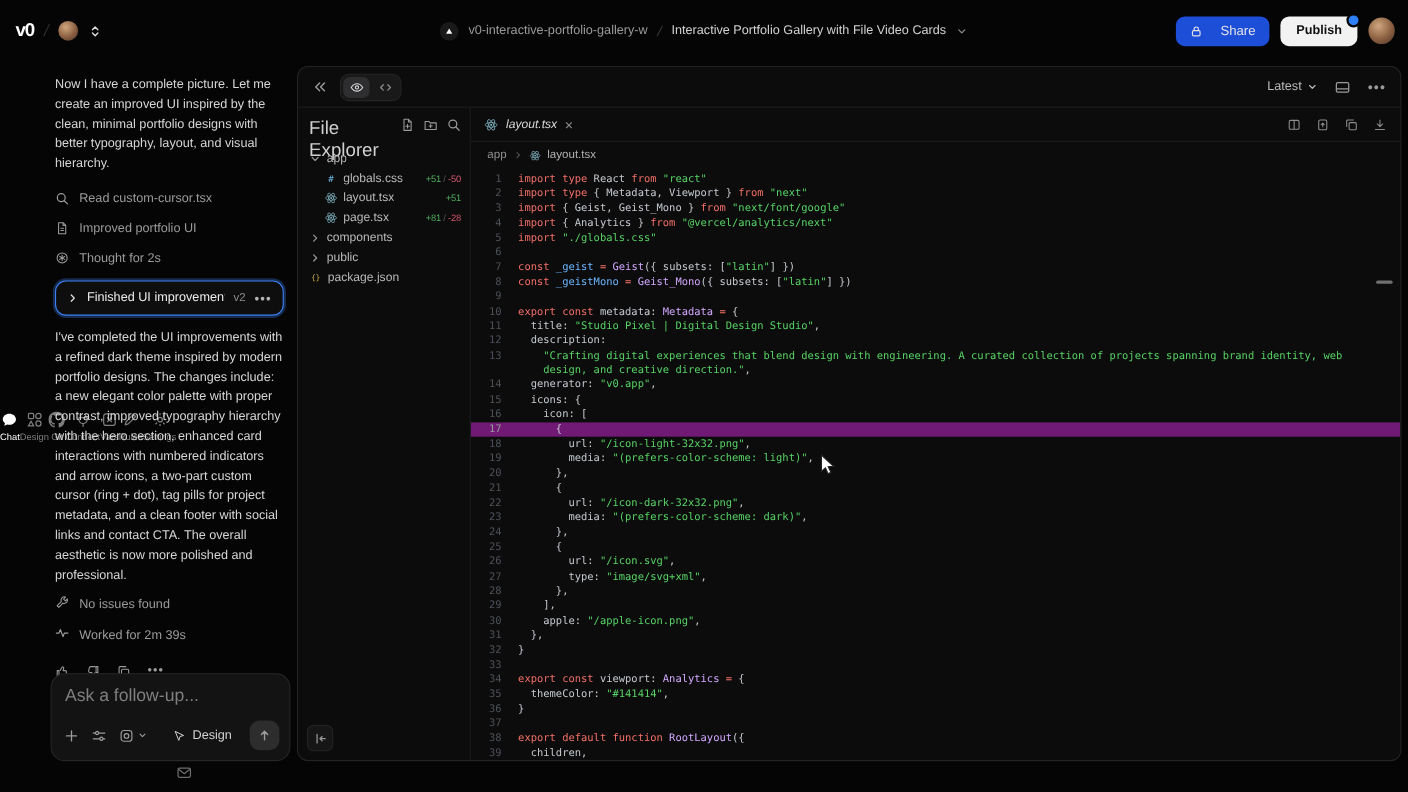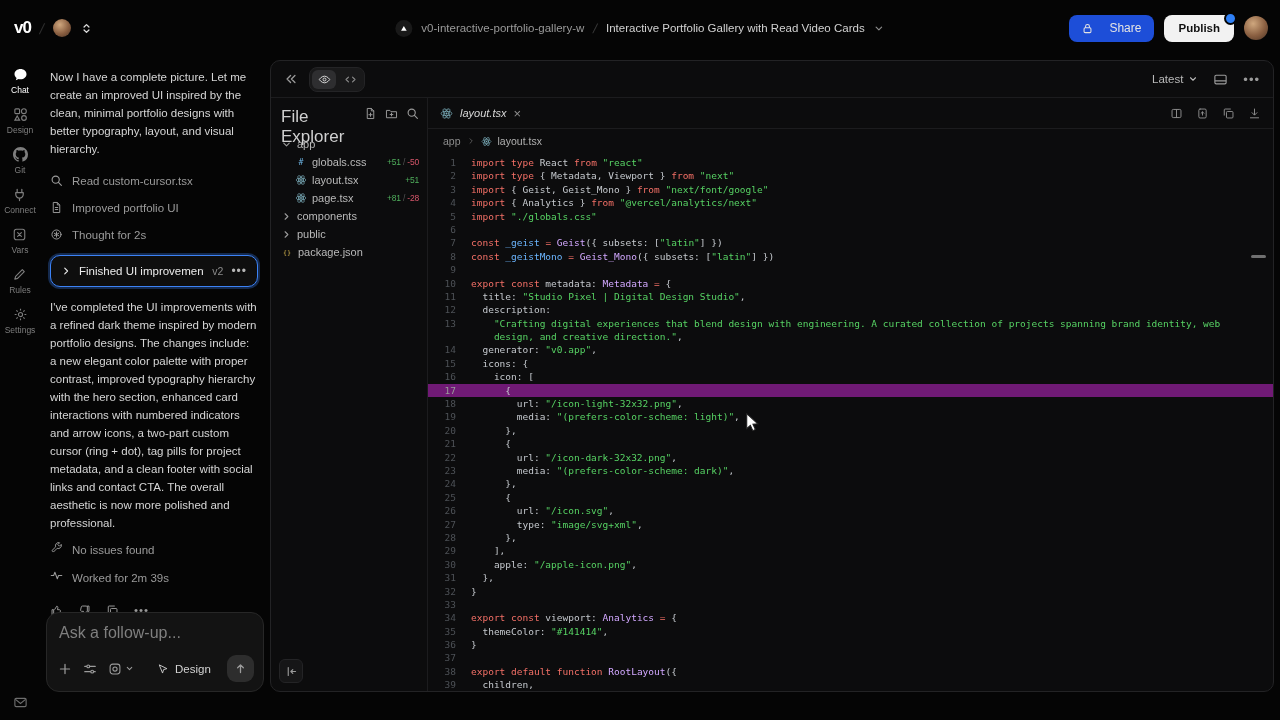--- a/index.html
+++ b/index.html
@@ -24,21 +24,21 @@
   .vercel-badge{width:17px;height:17px;border-radius:50%;background:#191919;display:flex;align-items:center;justify-content:center}
   .bc-project{font-size:11.5px;color:#9a9a9a}
   .bc-sep{color:#3a3a3a;font-size:13px;transform:skewX(-14deg)}
   .bc-chat{font-size:11.5px;color:#d2d2d2}
   .tb-right{position:absolute;right:12px;top:0;height:56px;display:flex;align-items:center;gap:10px}
   .btn-share{display:flex;align-items:center;gap:16px;height:27px;padding:0 13px;border-radius:8px;background:#1d4ed8;color:#e4e4e4;font-size:12px;cursor:pointer}
   .btn-publish{position:relative;display:flex;align-items:center;height:27px;padding:0 14px;border-radius:8px;background:#f2f2f2;color:#111;font-size:11.5px;font-weight:600;cursor:pointer}
   .pub-dot{position:absolute;top:-3px;right:-3px;width:9px;height:9px;border-radius:50%;background:#2f80f6;border:2px solid #050505}
 
   
-  .rail{position:absolute;left:0;top:56px;width:40px;bottom:0;display:flex;flex-direction:column;align-items:center;padding-top:10px;box-sizing:border-box}
+  .rail{position:absolute;left:0;top:56px;width:40px;bottom:0;display:flex;flex-direction:row;align-items:center;padding-top:10px;box-sizing:border-box}
   .rail-item{display:flex;flex-direction:column;align-items:center;gap:3px;color:#7e7e7e;font-size:8.5px;margin-bottom:11px;cursor:pointer}
   .rail-item.active{color:#fff}
   .rail-item .glyph{height:16px;display:flex;align-items:center;justify-content:center}
   .rail-mail{margin-top:auto;margin-bottom:10px;color:#6e6e6e}
 
   
   .chat{position:absolute;left:40px;top:56px;width:230px;bottom:0;box-sizing:border-box;padding:12px 12px 0 10px;font-size:11.5px;line-height:18px;color:#d6d6d6}
   .chat .msg{margin:0 0 9px 0}
   .task{display:flex;align-items:center;gap:9px;color:#9b9b9b;height:27px;cursor:pointer}
   .version-card{display:flex;align-items:center;gap:8px;height:30px;margin:7px 0 11px 0;padding:0 10px;border-radius:10px;background:#0e0e0e;border:1px solid #3c82f6;box-shadow:0 0 0 2px rgba(60,130,246,.30);color:#ececec;cursor:pointer}
@@ -125,21 +125,21 @@
   </div>
 
   <div class="tb-center">
     <span class="vercel-badge">
       <svg width="9" height="9" viewBox="0 0 16 16">
           <path d="M8 3.5 13 12H3z" fill="#fff"></path>
         </svg>
     </span>
     <span class="bc-project">v0-interactive-portfolio-gallery-w</span>
     <span class="bc-sep">/</span>
-    <span class="bc-chat">Interactive Portfolio Gallery with Read Video Cards</span>
+    <span class="bc-chat">Interactive Portfolio Gallery with File Video Cards</span>
     <span class="ico" style="color:#8c8c8c">
       <svg width="11" height="11" viewBox="0 0 16 16" fill="none" stroke="currentColor" stroke-width="1.7" stroke-linecap="round" stroke-linejoin="round">
           <path d="M4 6l4 4 4-4"></path>
         </svg>
     </span>
   </div>
 
   <div class="tb-right">
     <div class="btn-share">
       <span class="ico">

